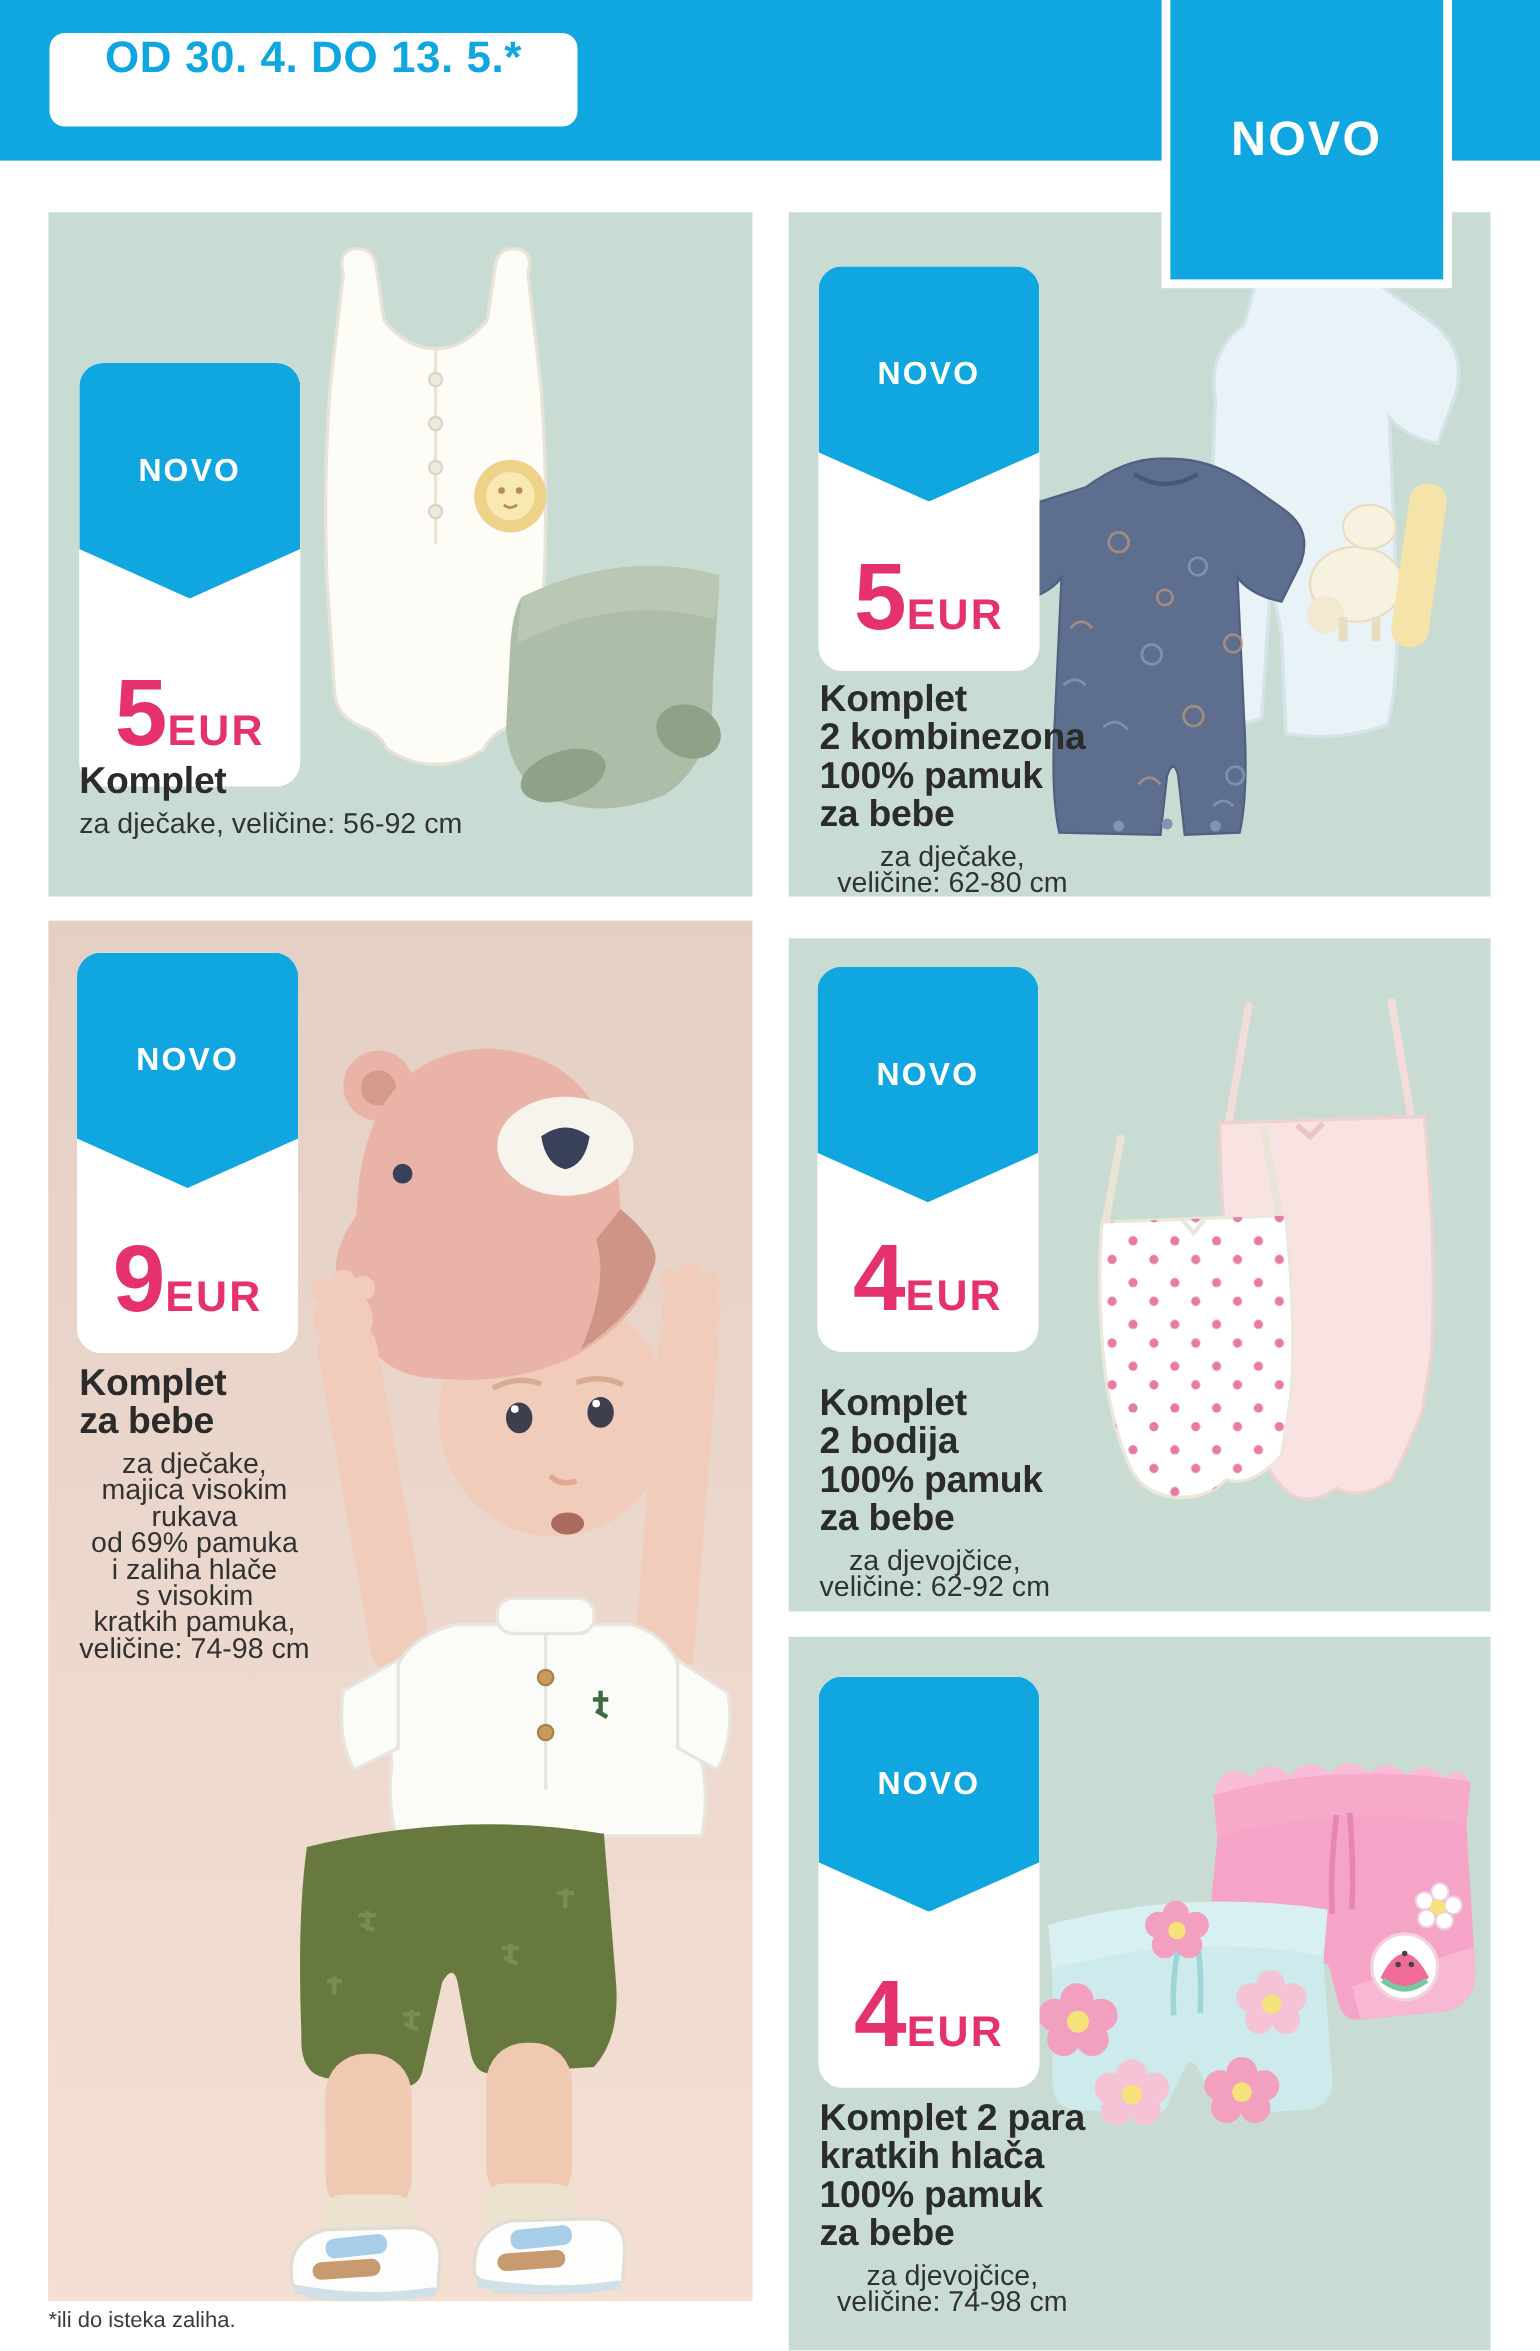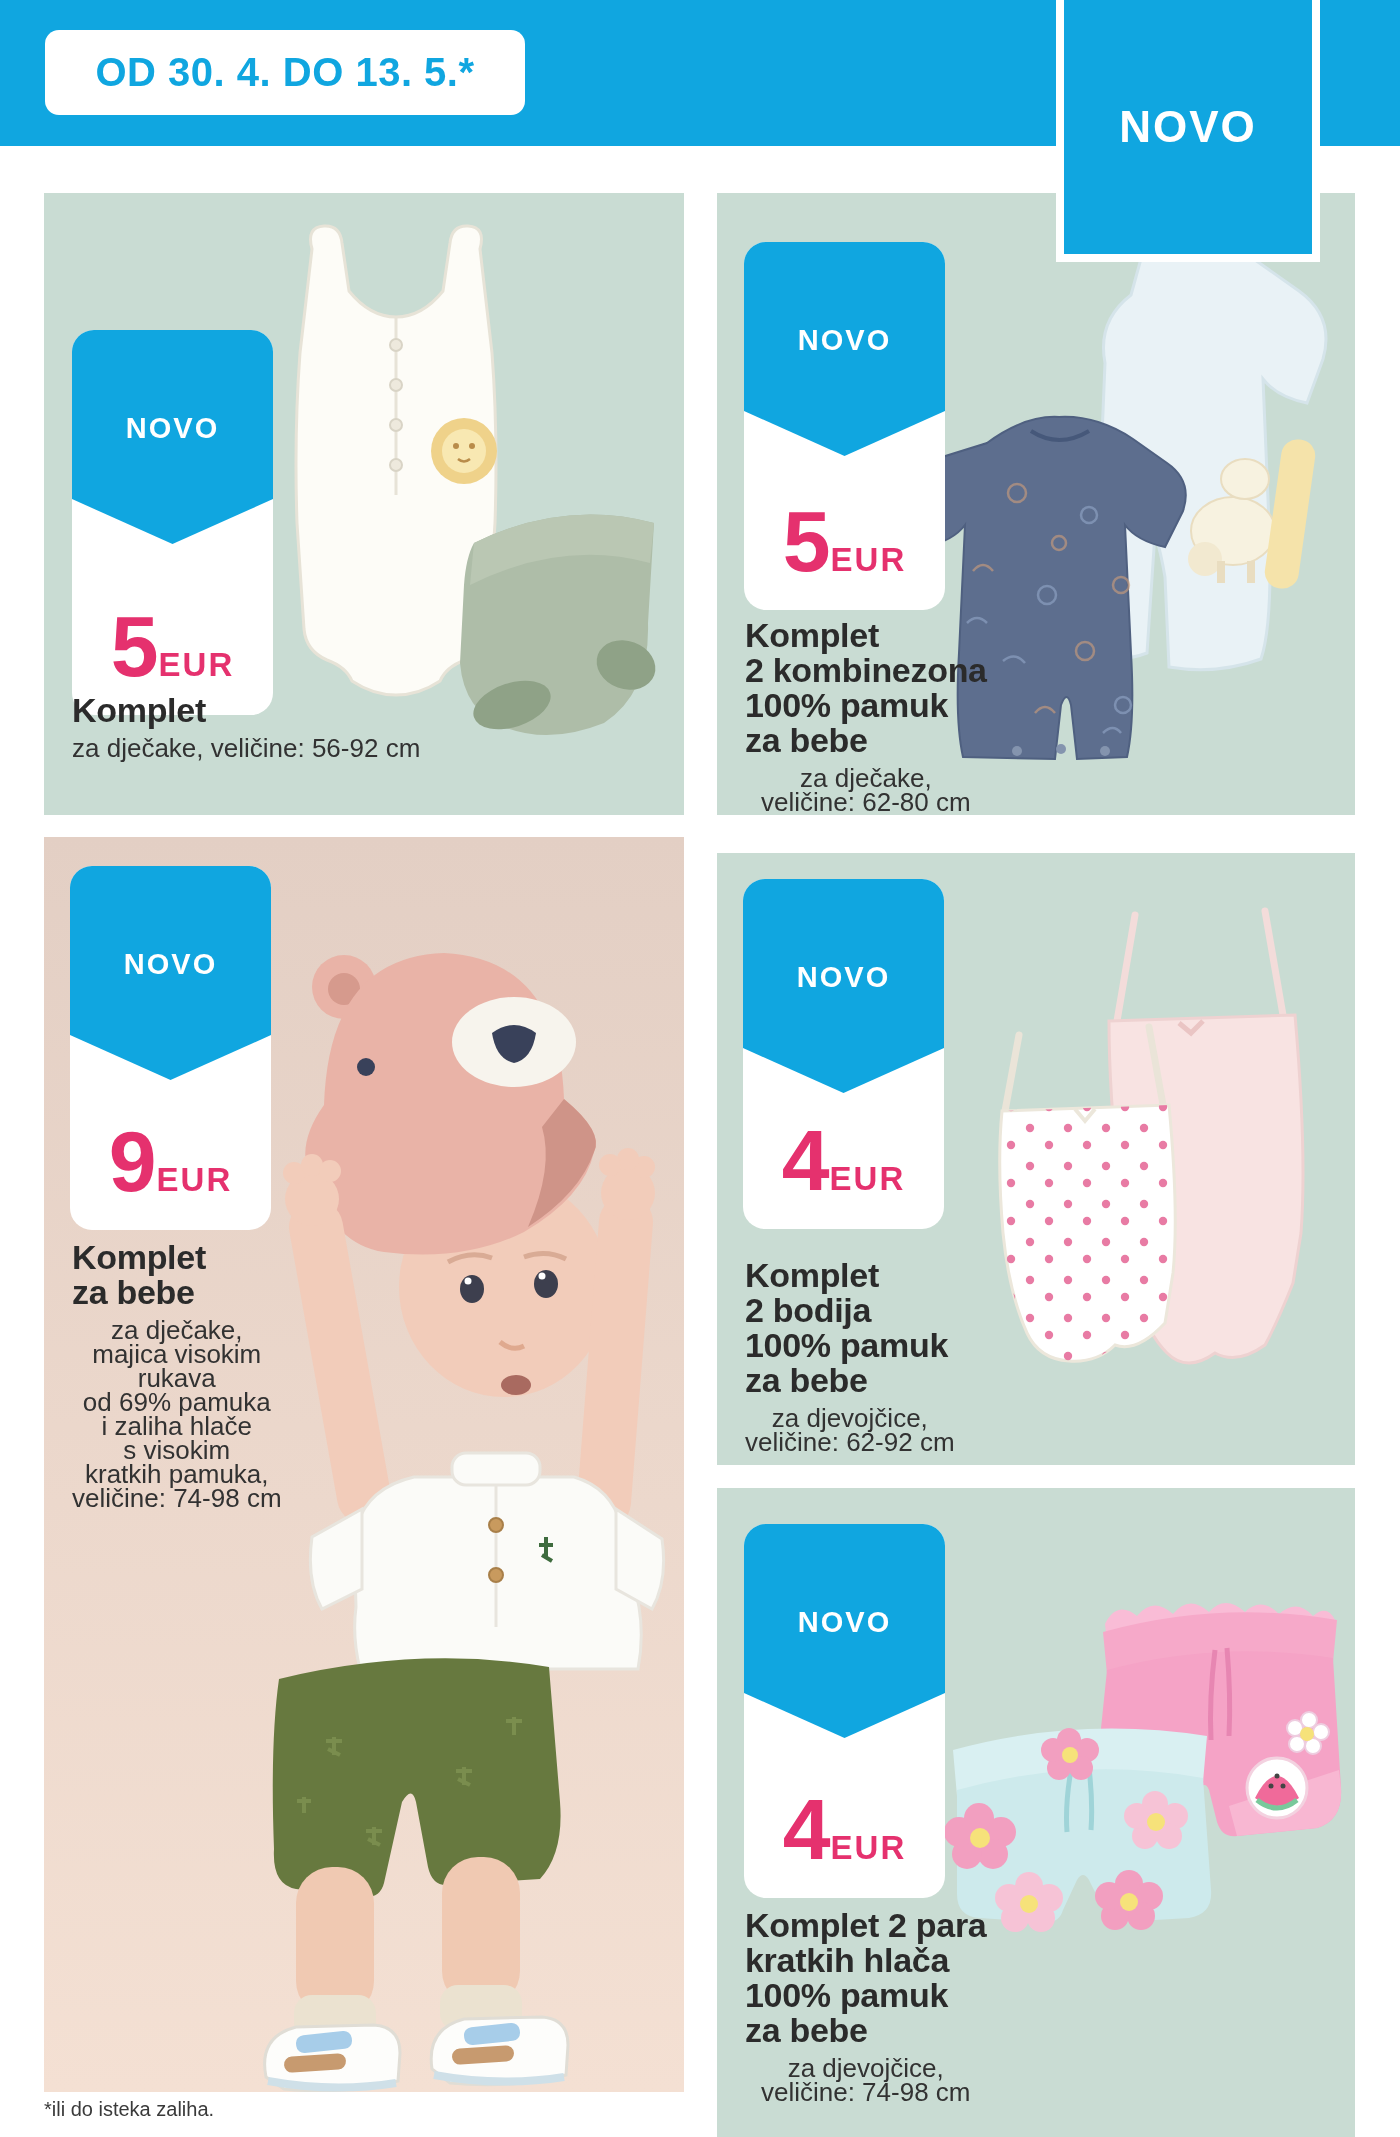--- a/index.html
+++ b/index.html
@@ -11,21 +11,21 @@
   }
   html,body{margin:0;padding:0;background:#ffffff;}
   .canvas{
     position:relative;width:1400px;height:2137px;background:#ffffff;
     font-family:"Liberation Sans",sans-serif;overflow:hidden;
   }
   
   .band{position:absolute;left:0;top:0;width:1400px;height:146px;background:var(--brand-blue);}
   .pill{
     position:absolute;left:45px;top:30px;width:480px;height:85px;background:#ffffff;border-radius:14px;
-    display:flex;align-items:center;justify-content:center;
+    display:flex;justify-content:center;
   }
   .pill span{font-size:40px;font-weight:bold;color:var(--brand-blue);letter-spacing:.5px;white-space:nowrap;}
   .novo-square-wrap{position:absolute;left:1056px;top:0;width:264px;height:262px;background:#ffffff;z-index:6;}
   .novo-square{
     position:absolute;left:8px;right:8px;top:0;bottom:8px;background:var(--brand-blue);
     display:flex;align-items:center;justify-content:center;
   }
   .novo-square span{color:#fff;font-weight:bold;font-size:44px;letter-spacing:2px;}
   
   .tile{position:absolute;overflow:hidden;}
@@ -45,21 +45,21 @@
   .tile-e .pricebox{left:27px;top:36px;height:374px;}
   .ribbon{
     position:absolute;left:0;top:0;right:0;height:214px;background:var(--brand-blue);
     border-radius:22px 22px 0 0;
     clip-path:polygon(0 0,100% 0,100% 79%,50% 100%,0 79%);
     display:flex;justify-content:center;
   }
   .ribbon span{margin-top:82px;color:#fff;font-weight:bold;font-size:29px;letter-spacing:2px;}
   .price{position:absolute;left:0;right:0;bottom:34px;display:flex;align-items:baseline;justify-content:center;color:var(--price-pink);}
   .price .num{font-size:86px;font-weight:bold;line-height:64px;}
-  .price .cur{font-size:33px;font-weight:bold;line-height:33px;letter-spacing:2px;}
+  .price .cur{font-size:39px;font-weight:bold;line-height:33px;letter-spacing:2px;}
   
   .desc{position:absolute;left:28px;z-index:3;}
   .tile-a .desc{top:500px;}
   .tile-b .desc{top:425px;}
   .tile-c .desc{top:403px;}
   .tile-d .desc{top:405px;}
   .tile-e .desc{top:420px;}
   .desc .title div{font-size:34px;line-height:35px;font-weight:bold;color:var(--text-dark);letter-spacing:-.3px;white-space:nowrap;}
   .desc .subtitle{margin-top:8px;text-align:center;}
   .desc .subtitle div{font-size:26px;line-height:24px;color:#323232;white-space:nowrap;}

